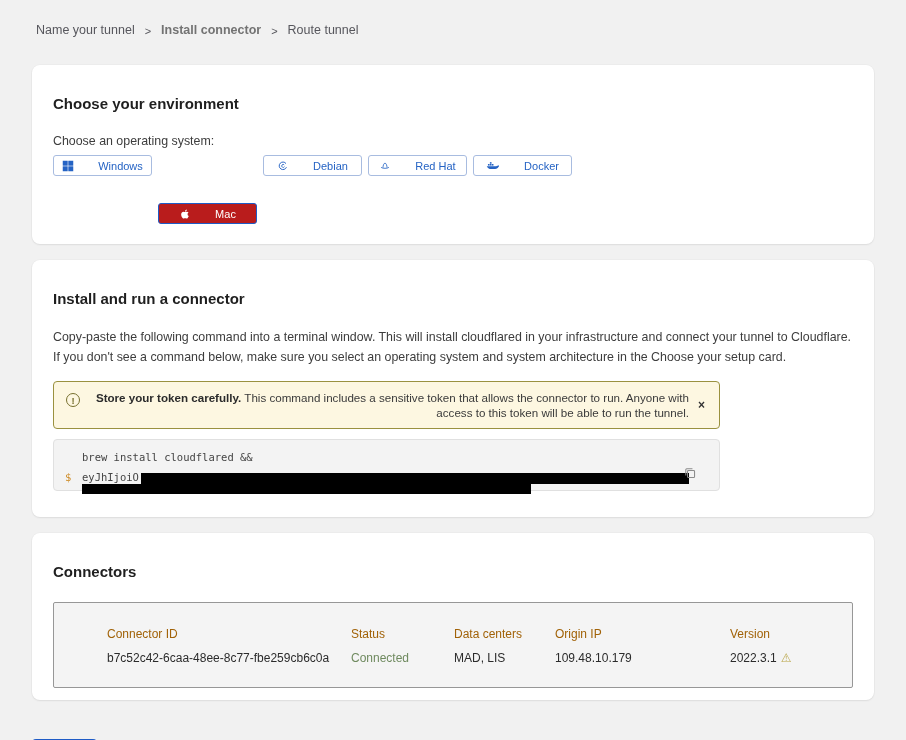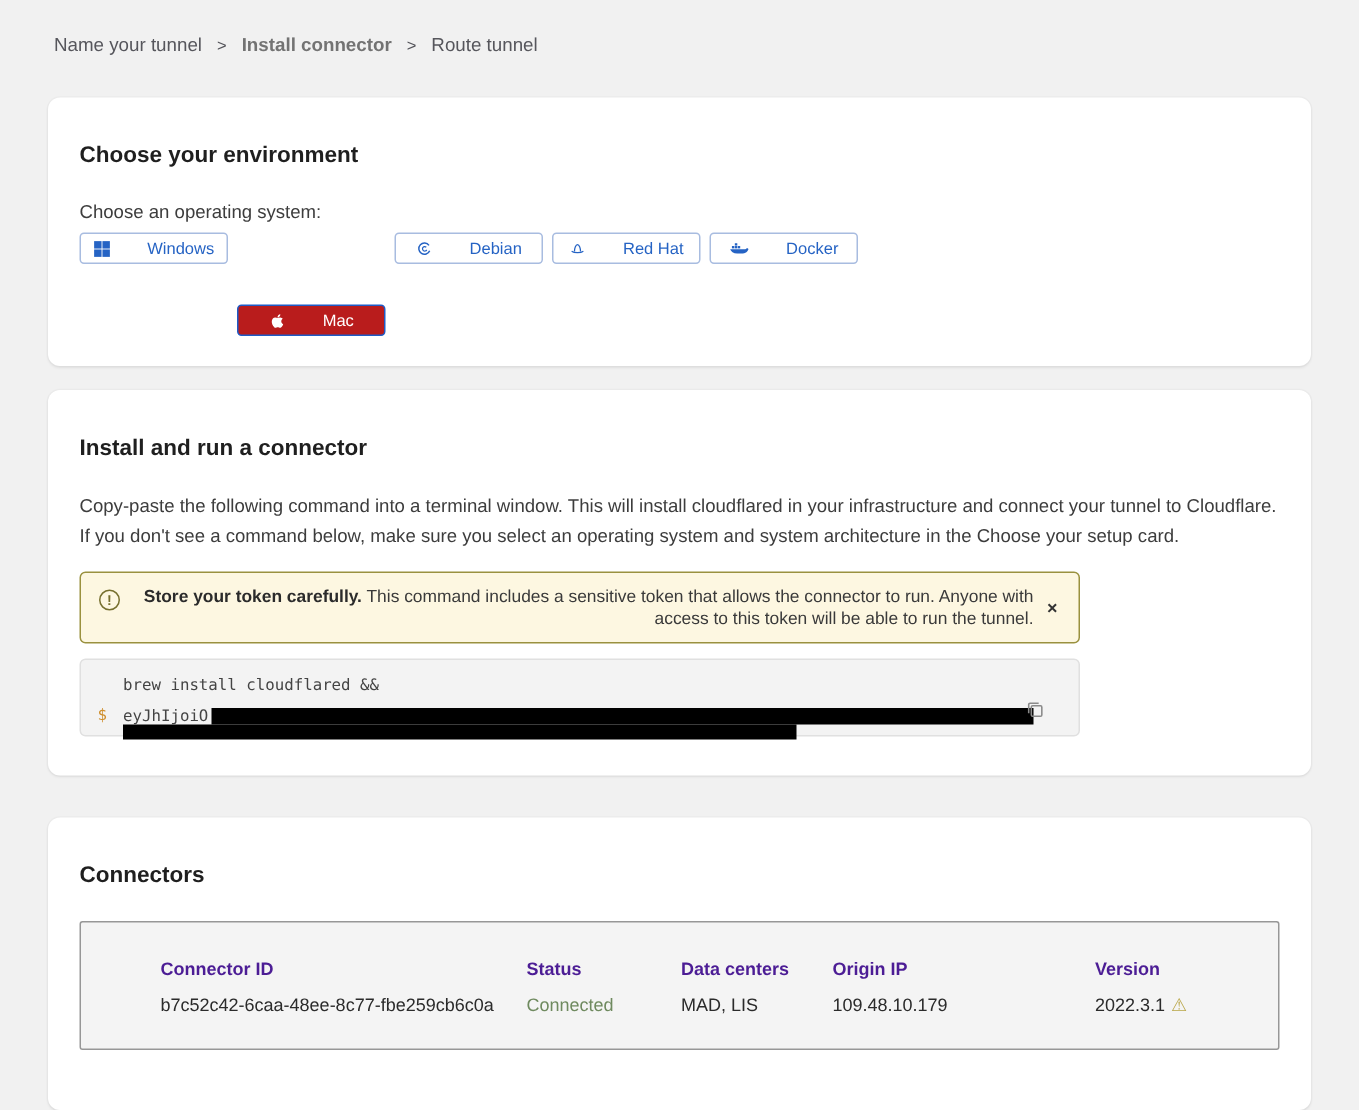--- a/index.html
+++ b/index.html
@@ -28,21 +28,21 @@
   
   .content { margin: 0 32px; width: 842px; }
   .card {
     background: #ffffff;
     border-radius: 8px;
     box-shadow: 0 1px 2px rgba(0,0,0,0.07), 0 0 0 1px rgba(0,0,0,0.02);
     padding: 30px 21px 20px 21px;
   }
   .card-1 { margin-top: 28px; }
   .card-2 { margin-top: 16px; padding-bottom: 26px; }
-  .card-3 { margin-top: 28px; padding-bottom: 40px; }
+  .card-3 { margin-top: 16px; padding-bottom: 12px; }
   .card-title { font-size: 15px; font-weight: bold; color: #1f1f1f; }
 
   
   .os-label { margin-top: 22px; font-size: 12.4px; color: #3d3d3d; }
   .os-row { margin-top: 7px; display: flex; gap: 6px; }
   .os-btn {
     width: 99px; height: 21px;
     display: flex; align-items: center; justify-content: center; gap: 24px;
     background: #ffffff;
     border: 1px solid #a8bce0;
@@ -137,21 +137,21 @@
   .table-box {
     margin-top: 22px;
     width: 800px;
     background: #f4f4f4;
     border: 1px solid #979797;
     border-radius: 2px;
     padding: 24px 0 22px 53px;
     font-size: 12px;
   }
   .t-row { display: flex; }
-  .t-head { font-weight: bold; color: #4c1d95; margin-bottom: 10px; }
+  .t-head { font-weight: normal; color: #a16207; margin-bottom: 10px; }
   .t-vals { color: #2b2b2b; }
   .col-id { width: 244px; }
   .col-status { width: 103px; }
   .col-dc { width: 101px; }
   .col-ip { width: 175px; }
   .col-ver { flex: 1; }
   .status-connected { color: #6f8a5f; }
   .version-warning { color: #b9a648; font-size: 12px; margin-left: 4px; }
 
   

